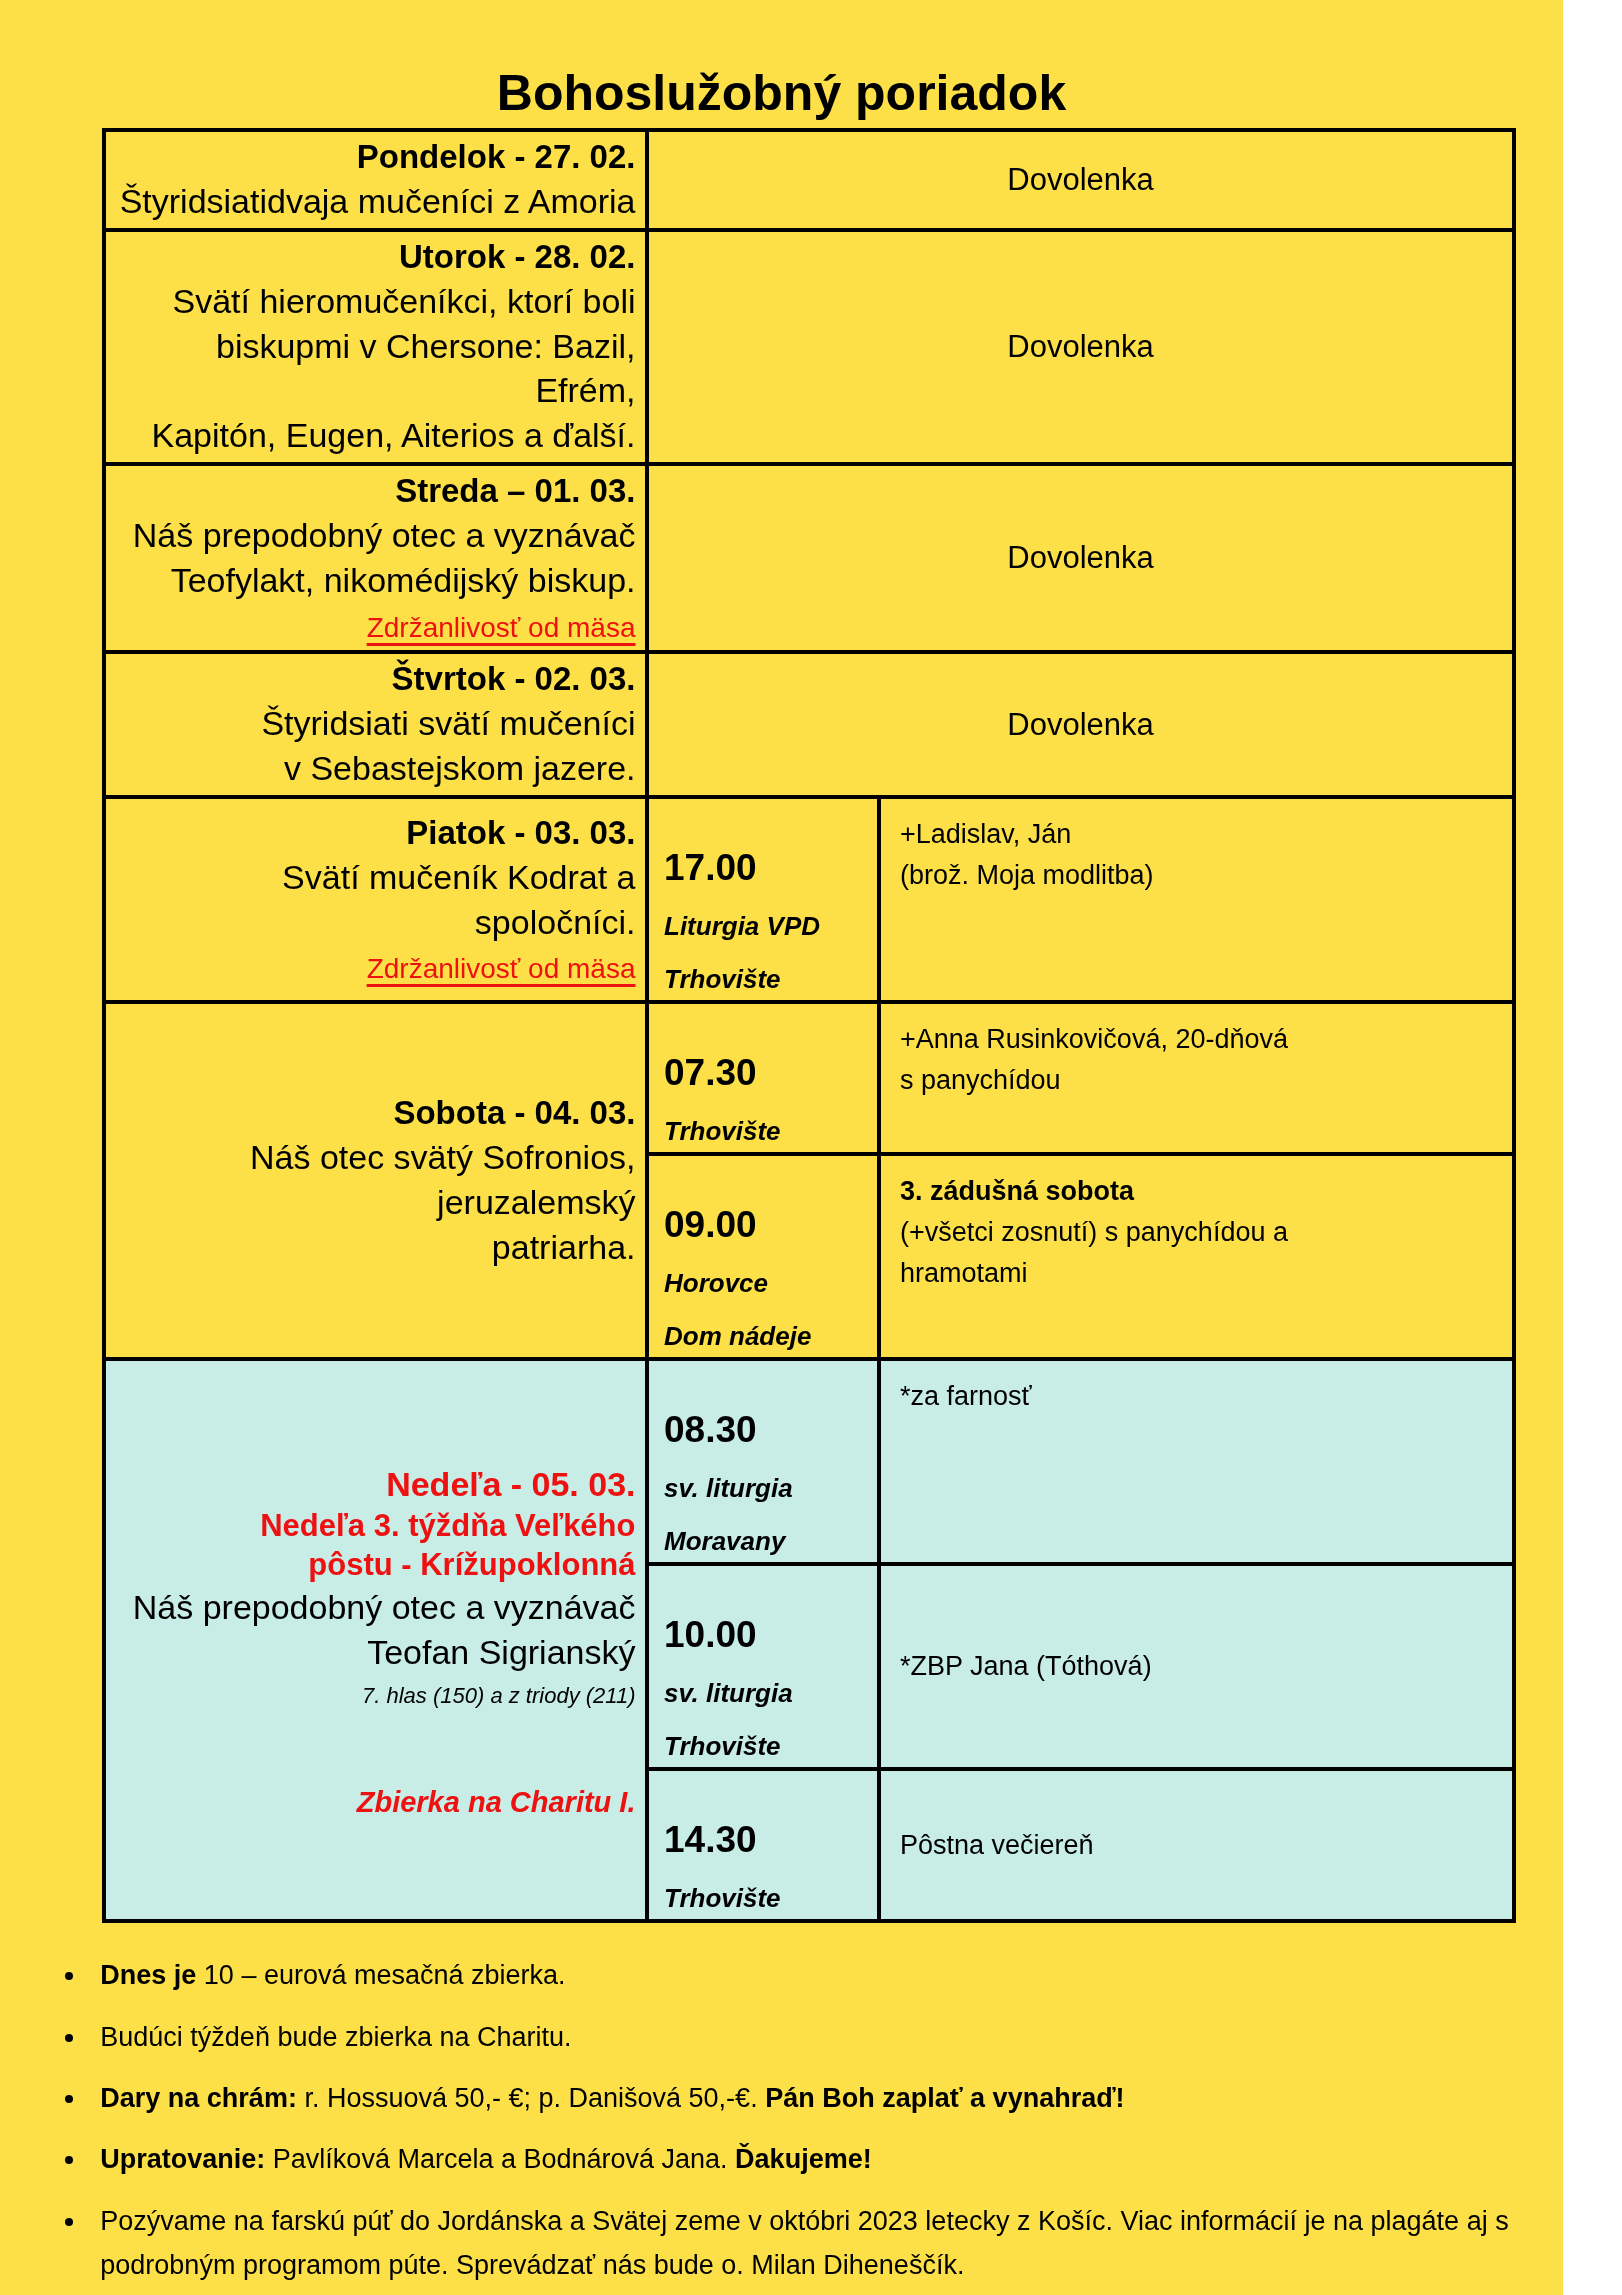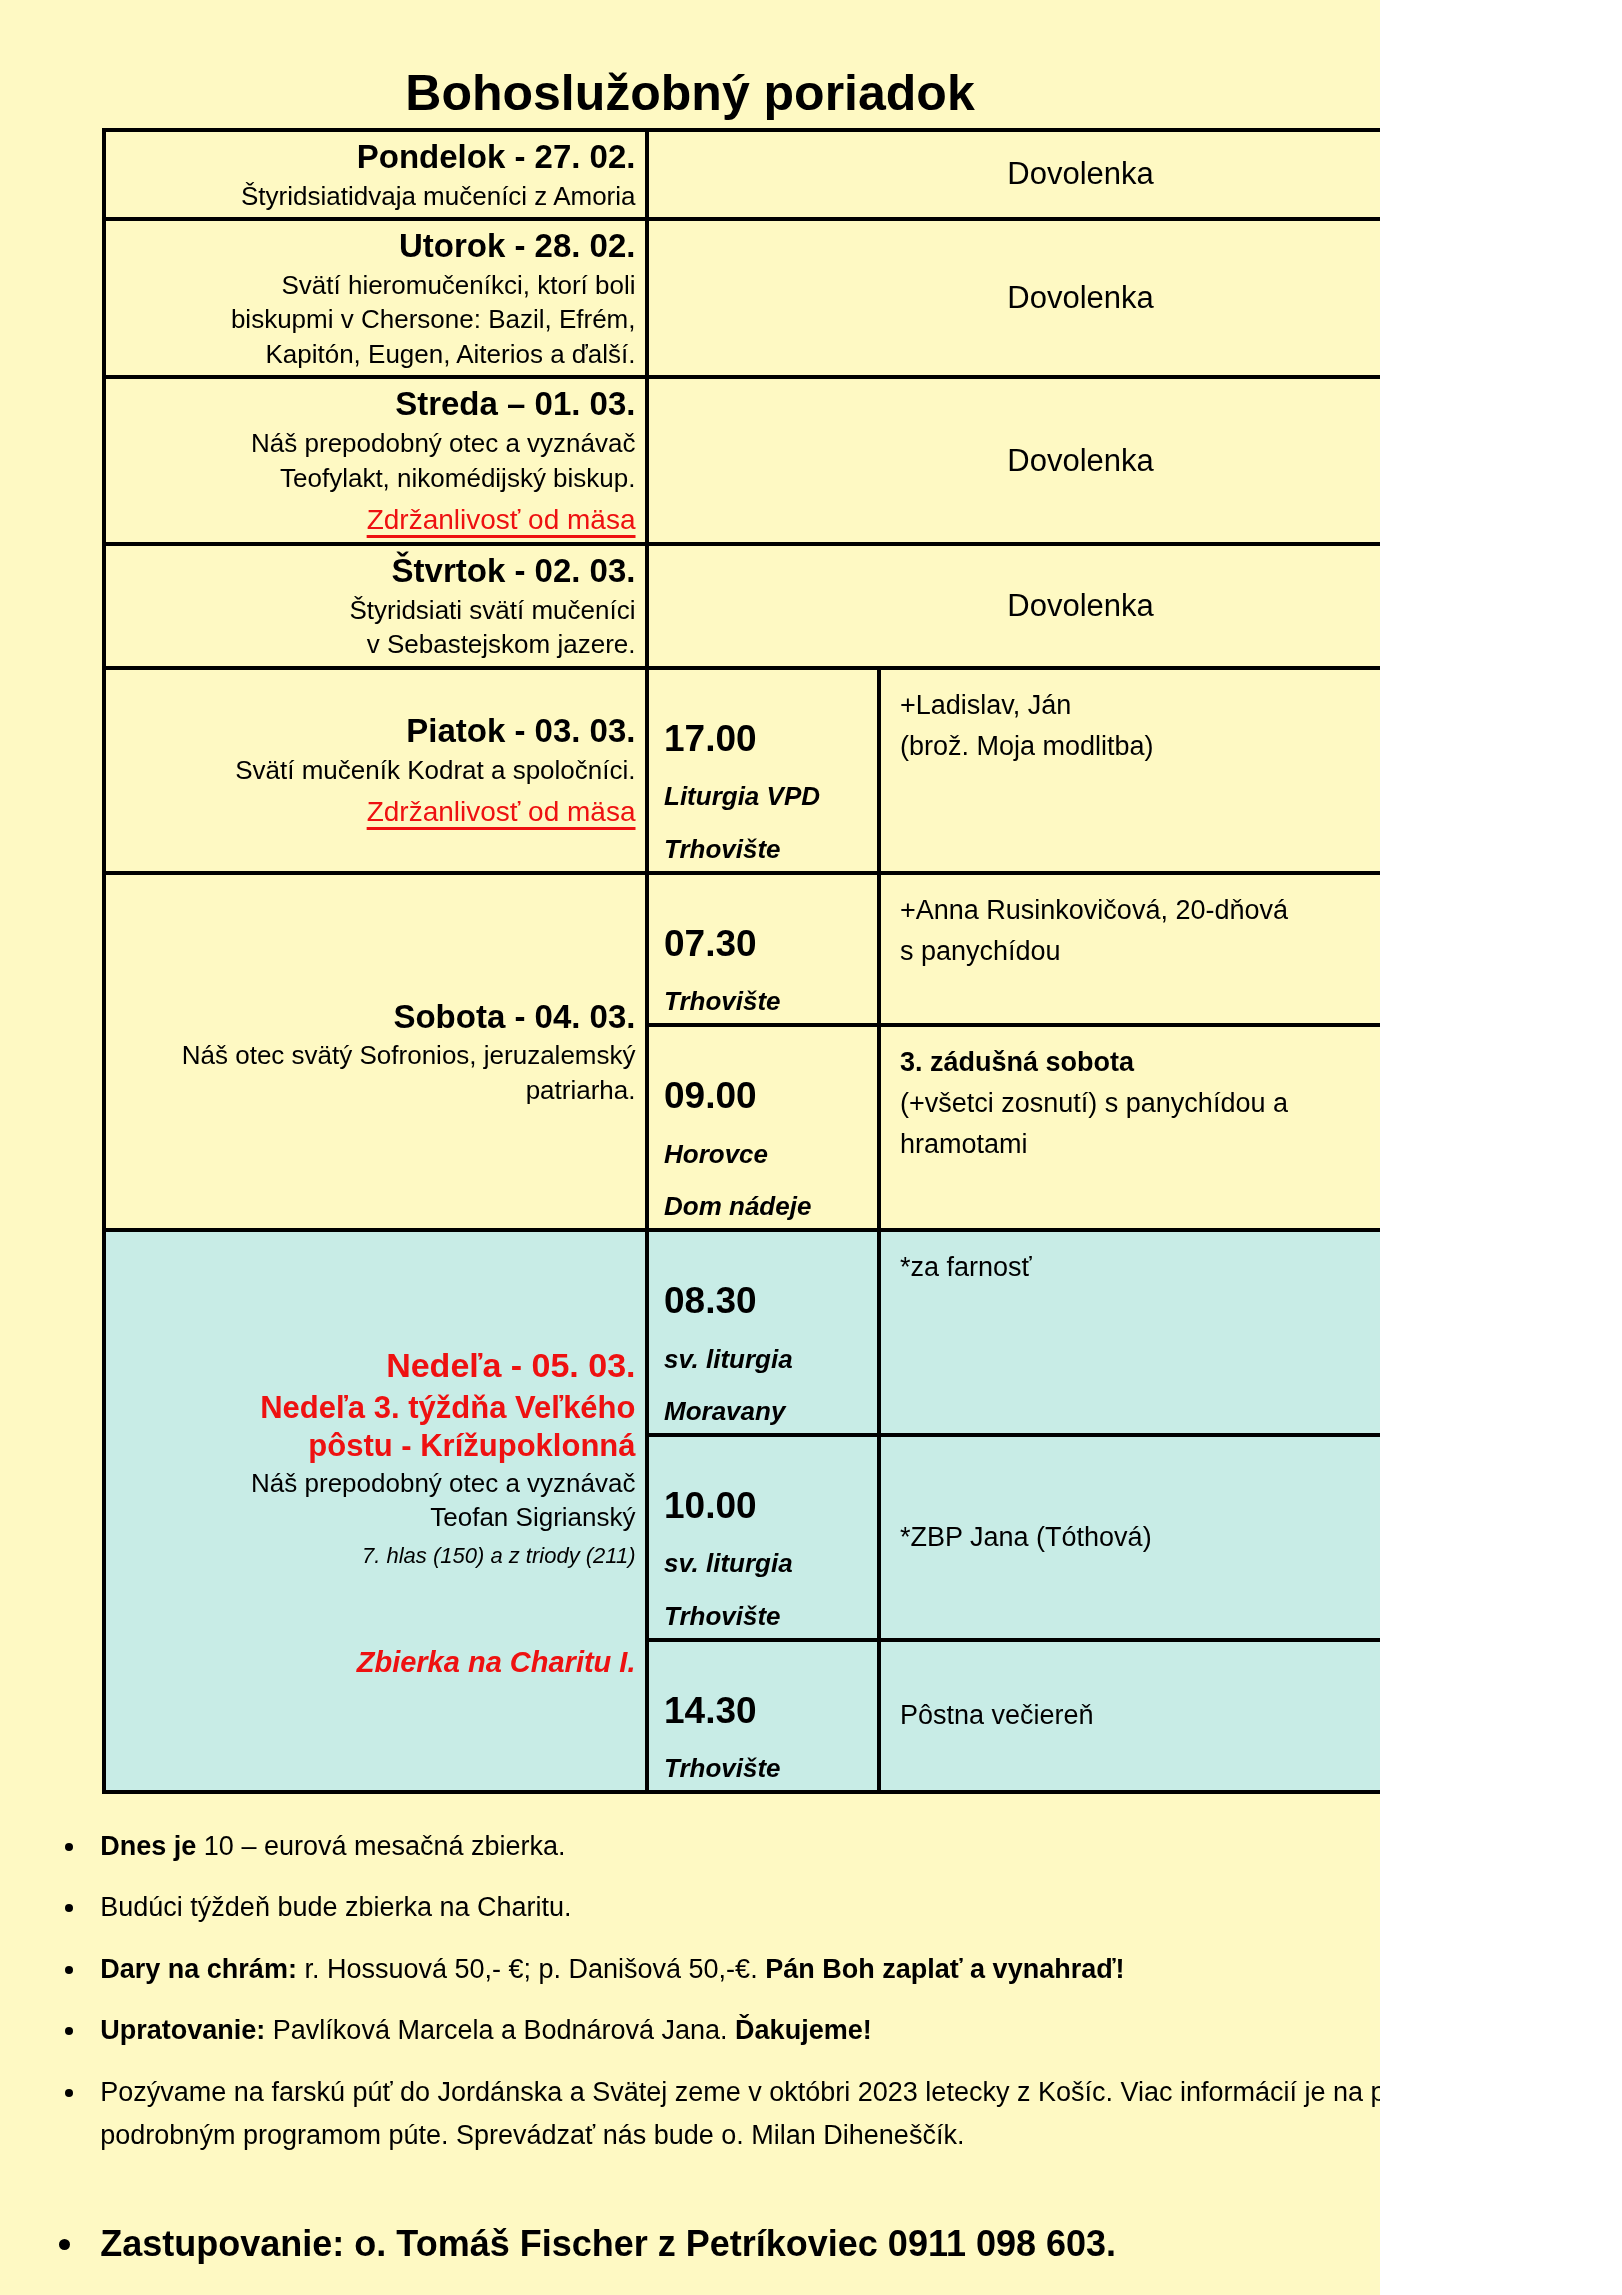--- a/index.html
+++ b/index.html
@@ -1,21 +1,21 @@
 <!DOCTYPE html>
 <html style="font-size:11px"><head>
 <meta charset="utf-8">
 <style>
   * { margin:0; padding:0; box-sizing:border-box; }
   html,body { background:#ffffff; }
   .page {
     position:relative;
-    width:1380px;
+    width:1563px;
     height:2295px;
-    background:#fef9c3;
+    background:#fde047;
     font-family:"Liberation Sans", sans-serif;
     color:#000000;
     overflow:hidden;
   }
   .title-block { margin-top:65px; text-align:center; line-height:1.12; }
   .title-line {
     font-size:50px;
     font-weight:bold;
     letter-spacing:0px;
   }
@@ -42,21 +42,21 @@
   tr.r6 td { height:164px; }
   tr.r7 td { height:164px; }
   tr.r8 td { height:161px; }
   tr.r9 td { height:107px; }
   td.day {
     text-align:right;
     vertical-align:middle;
     padding:4.1px 9.5px;
   }
   .day-header { font-size:33px; font-weight:bold; line-height:1.3; }
-  .day-line   { font-size:26px; line-height:1.32; }
+  .day-line   { font-size:34px; line-height:1.32; }
   .day-note   {
     font-size:28px;
     color:#ee1111;
     text-decoration:underline;
     text-decoration-thickness:2.7px;
     text-underline-offset:5.5px;
     margin-top:6.8px;
     line-height:1.3;
   }
   td.dovolenka {

